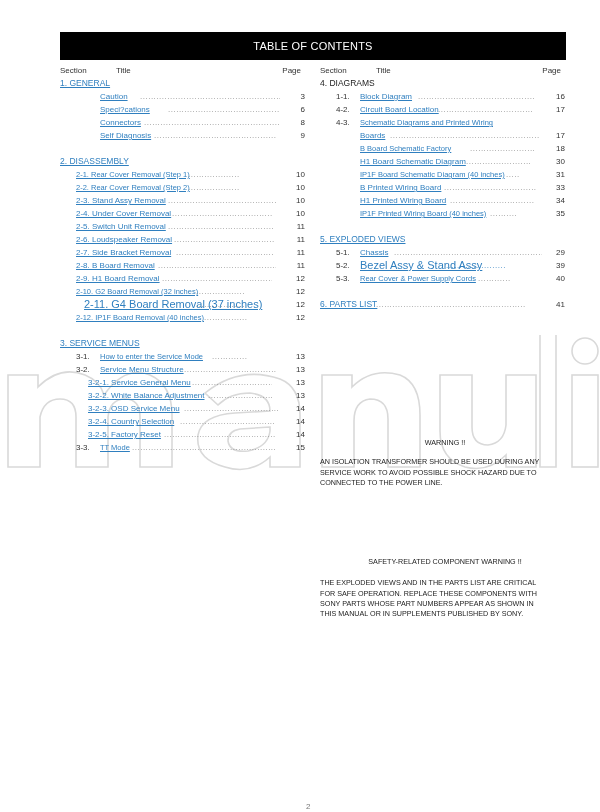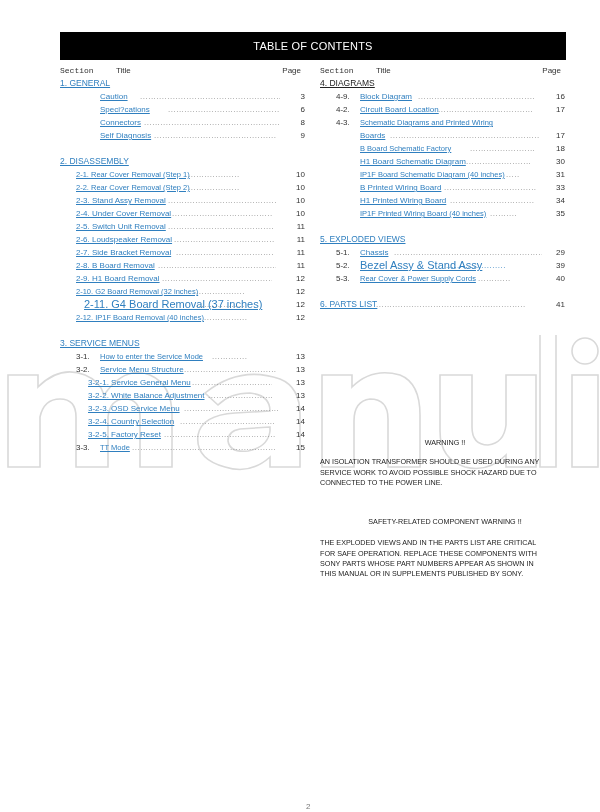--- a/index.html
+++ b/index.html
@@ -5,29 +5,29 @@
   html, body { margin:0; padding:0; background:#ffffff; }
   body { width:600px; height:812px; position:relative; overflow:hidden;
          font-family:"Liberation Sans", sans-serif; color:#222; }
   .header-bar { position:absolute; left:60px; top:32px; width:506px; height:28px;
                 background:#000; color:#fff; text-align:center; font-size:11px;
                 line-height:28px; letter-spacing:0.2px; }
   .col { position:absolute; top:64px; }
   .col-left { left:60px; width:245px; }
   .col-right { left:320px; width:245px; }
   .colhead { position:relative; height:13px; font-size:8px; color:#333; }
-  .colhead .sec { position:absolute; left:0; top:2px;font-family:Liberation Mono, monospace; }
+  .colhead .sec { position:absolute; left:0; top:2px; }
   .colhead .ttl { position:absolute; left:56px; top:2px; }
   .colhead .pg { position:absolute; right:4px; top:2px; }
   .row { position:relative; height:13px; font-size:8px; line-height:13px; white-space:nowrap; }
   .row .num { position:absolute; color:#333; }
   .row .lnk { position:absolute; color:#2f7fbf; text-decoration:underline; }
   .row .dots { position:absolute; color:#888; overflow:hidden; letter-spacing:0.5px; }
   .row .page { position:absolute; right:0; width:18px; text-align:right; color:#333; }
-  .section-head { font-size:8.5px; line-height:13px; height:13px;text-decoration:underline; }
+  .section-head { font-size:8.5px; line-height:13px; height:13px; }
   .section-head.link { color:#2f7fbf; text-decoration:underline; }
   .section-head.plain { color:#222; }
   .notice { position:absolute; font-size:7.2px; line-height:10.3px; color:#222; }
   .watermark { position:absolute; left:0; top:335px; width:600px; height:140px; pointer-events:none; }
   .page-num { position:absolute; left:306px; top:802px; font-size:8px; color:#777; }
 </style>
 </head>
 <body>
 
 <div class="header-bar">
@@ -193,21 +193,21 @@
 
 <div class="col col-right">
   <div class="colhead">
     <span class="sec">Section</span>
     <span class="ttl">Title</span>
     <span class="pg">Page</span>
   </div>
 
   <div class="section-head plain">4. DIAGRAMS</div>
   <div class="row">
-      <span class="num" style="left:16px">4-9.</span>
+      <span class="num" style="left:16px">1-1.</span>
       <span class="lnk" style="left:40px">Block Diagram</span>
       <span class="dots" style="left:98px;width:116px">..................................................................</span>
       <span class="page">16</span>
     </div>
   <div class="row">
       <span class="num" style="left:16px">4-2.</span>
       <span class="lnk" style="left:40px">Circuit Board Location</span>
       <span class="dots" style="left:118px;width:94px">..................................................</span>
       <span class="page">17</span>
     </div>
@@ -281,20 +281,20 @@
 </div>
 
 <div class="notice" style="left:320px;top:438px;width:250px;">
   <div style="text-align:center;margin-bottom:9px;">WARNING !!</div>
   <div>AN ISOLATION TRANSFORMER SHOULD BE USED DURING ANY</div>
   <div>SERVICE WORK TO AVOID POSSIBLE SHOCK HAZARD DUE TO</div>
   <div>CONNECTED TO THE POWER LINE.</div>
 </div>
 
 <div class="notice" style="left:320px;top:517px;width:250px;">
-  <div style="text-align:center;margin-bottom:11px;">SAFETY-RELATED COMPONENT WARNING !!</div>
+  <div style="text-align:center;margin-bottom:11px;margin-top:40px;">SAFETY-RELATED COMPONENT WARNING !!</div>
   <div>THE EXPLODED VIEWS AND IN THE PARTS LIST ARE CRITICAL</div>
   <div>FOR SAFE OPERATION. REPLACE THESE COMPONENTS WITH</div>
   <div>SONY PARTS WHOSE PART NUMBERS APPEAR AS SHOWN IN</div>
   <div>THIS MANUAL OR IN SUPPLEMENTS PUBLISHED BY SONY.</div>
 </div>
 
 <div class="page-num">2</div>
 
 </body></html>

